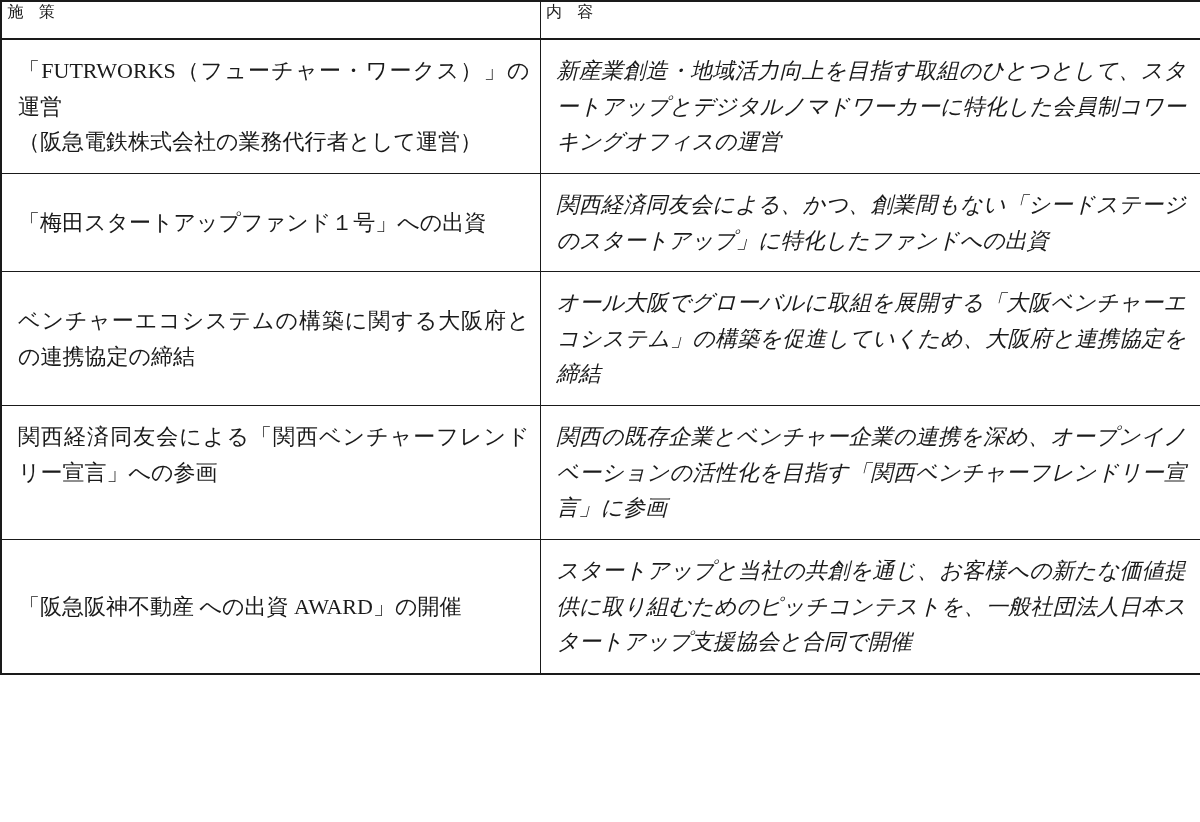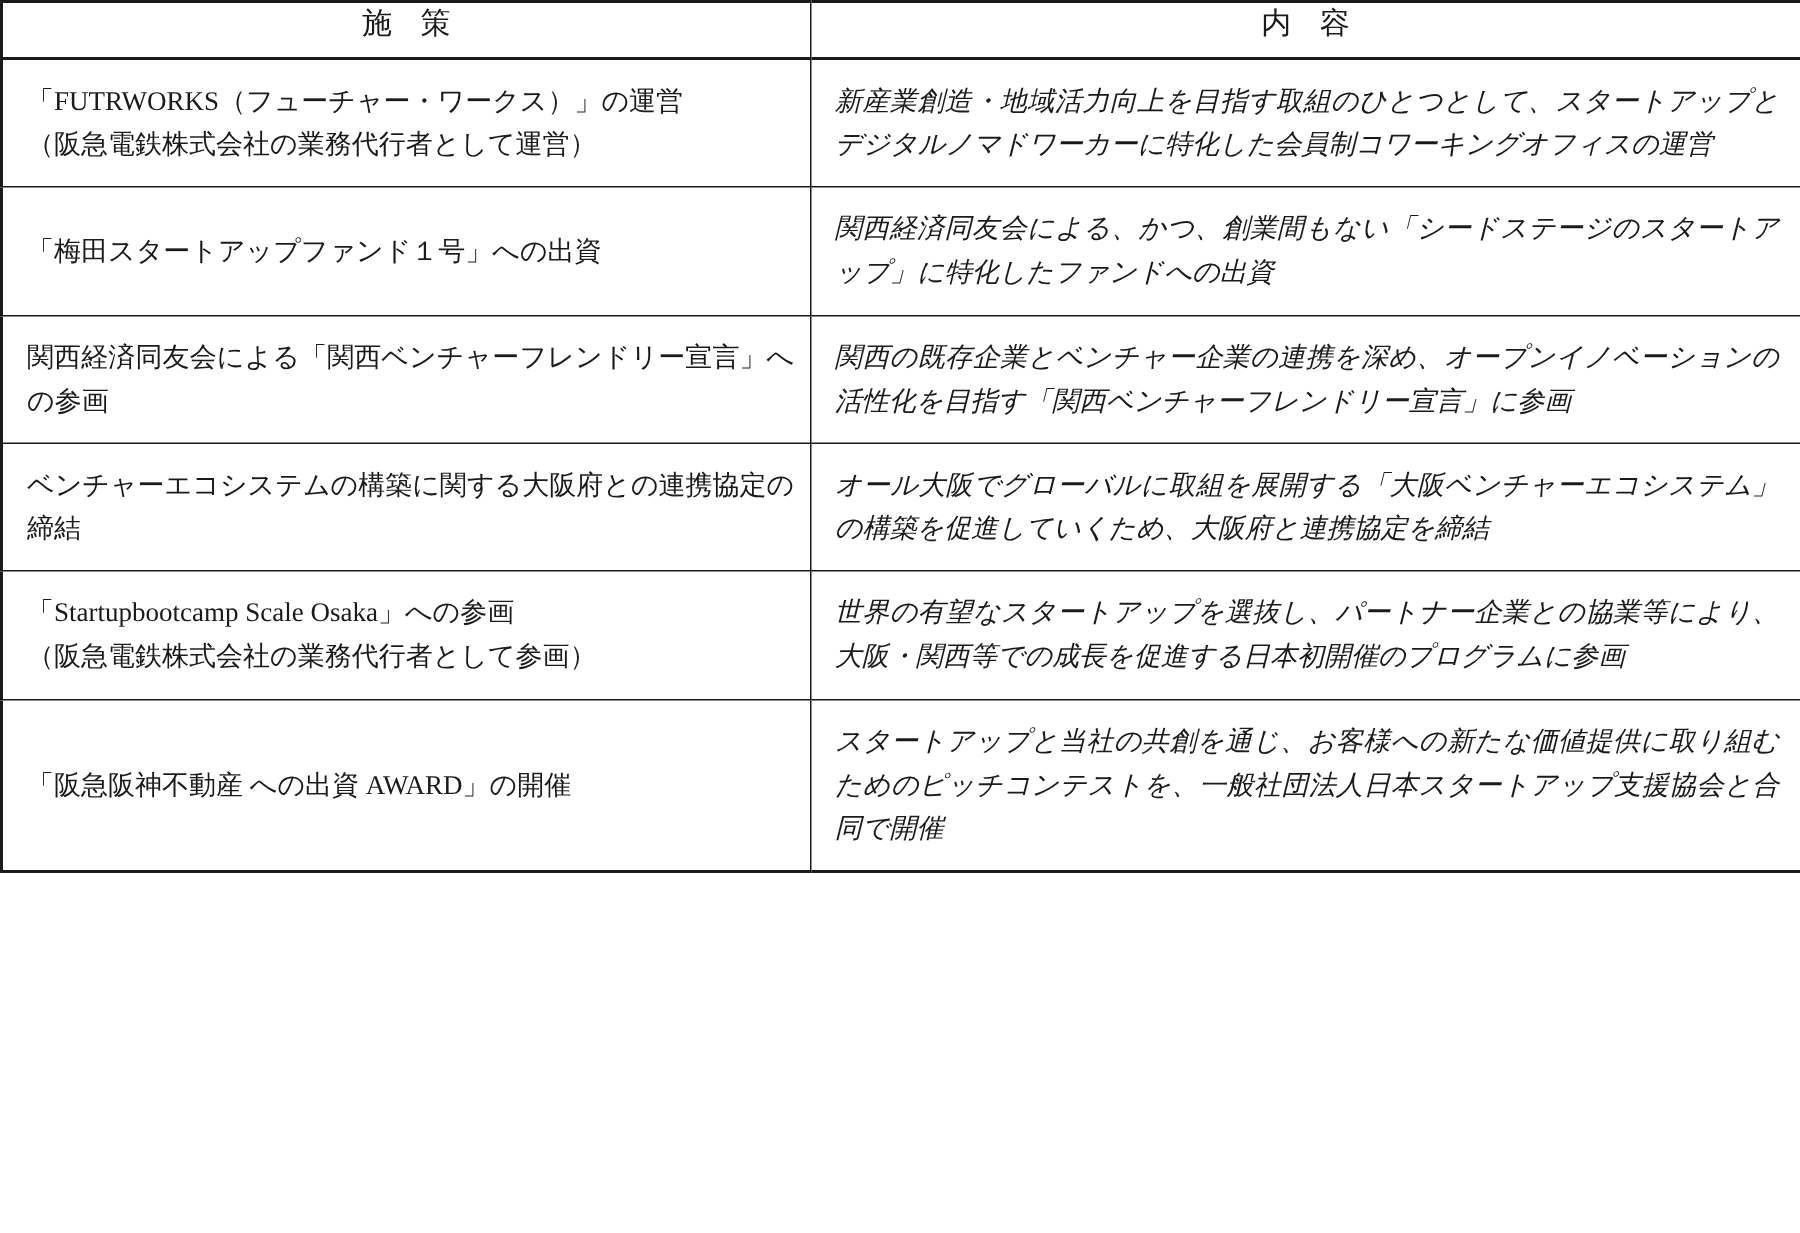--- a/index.html
+++ b/index.html
@@ -27,32 +27,32 @@
     vertical-align: top;
     padding: 0;
   }
   
   .doc-table tr > *:first-child { border-left: 2px solid #1a1a1a; }
   .doc-table tr > *:last-child { border-right: 2px solid #1a1a1a; }
   .doc-table tr:first-child > * { border-top: 2px solid #1a1a1a; }
   .doc-table tr:last-child > * { border-bottom: 2px solid #1a1a1a; }
 
   .head-cell {
-    text-align: center;
+    text-align: left;
     font-weight: normal;
     height: 36px;
-    font-size: 20px;
+    font-size: 16px;
     letter-spacing: 0.35em;
     padding: 4px 0 5px 0;
   }
   .head-cell span { display: inline-block; padding-left: 0.35em; }
 
   .cell-inner {
     padding: 13px 14px 13px 16px;
-    font-size: 18px;
+    font-size: 22px;
     line-height: 1.62;
     text-align: justify;
     text-justify: inter-ideograph;
   }
   .col-policy-cell .cell-inner {
     padding-right: 10px;
   }
   .row-policy {
     white-space: pre-line;
   }
@@ -88,42 +88,33 @@
     </tr>
     <tr>
       <td class="col-policy-cell policy-mid">
           <div class="cell-inner row-policy">「梅田スタートアップファンド１号」への出資</div>
         </td>
       <td>
           <div class="cell-inner row-detail">関西経済同友会による、かつ、創業間もない「シードステージのスタートアップ」に特化したファンドへの出資</div>
         </td>
     </tr>
     <tr>
-      <td class="col-policy-cell">
-          <div class="cell-inner row-policy">関西経済同友会による「関西ベンチャーフレンドリー宣言」への参画</div>
-        </td>
-      <td>
-          <div class="cell-inner row-detail">関西の既存企業とベンチャー企業の連携を深め、オープンイノベーションの活性化を目指す「関西ベンチャーフレンドリー宣言」に参画</div>
-        </td>
-    </tr>
-    <tr>
       <td class="col-policy-cell policy-mid">
           <div class="cell-inner row-policy">ベンチャーエコシステムの構築に関する大阪府との連携協定の締結</div>
         </td>
       <td>
           <div class="cell-inner row-detail">オール大阪でグローバルに取組を展開する「大阪ベンチャーエコシステム」の構築を促進していくため、大阪府と連携協定を締結</div>
         </td>
     </tr>
     <tr>
       <td class="col-policy-cell">
-          <div class="cell-inner row-policy">「Startupbootcamp Scale Osaka」への参画
-（阪急電鉄株式会社の業務代行者として参画）</div>
+          <div class="cell-inner row-policy">関西経済同友会による「関西ベンチャーフレンドリー宣言」への参画</div>
         </td>
       <td>
-          <div class="cell-inner row-detail">世界の有望なスタートアップを選抜し、パートナー企業との協業等により、大阪・関西等での成長を促進する日本初開催のプログラムに参画</div>
+          <div class="cell-inner row-detail">関西の既存企業とベンチャー企業の連携を深め、オープンイノベーションの活性化を目指す「関西ベンチャーフレンドリー宣言」に参画</div>
         </td>
     </tr>
     <tr>
       <td class="col-policy-cell policy-mid">
           <div class="cell-inner row-policy">「阪急阪神不動産 への出資 AWARD」の開催</div>
         </td>
       <td>
           <div class="cell-inner row-detail">スタートアップと当社の共創を通じ、お客様への新たな価値提供に取り組むためのピッチコンテストを、一般社団法人日本スタートアップ支援協会と合同で開催</div>
         </td>
     </tr>

